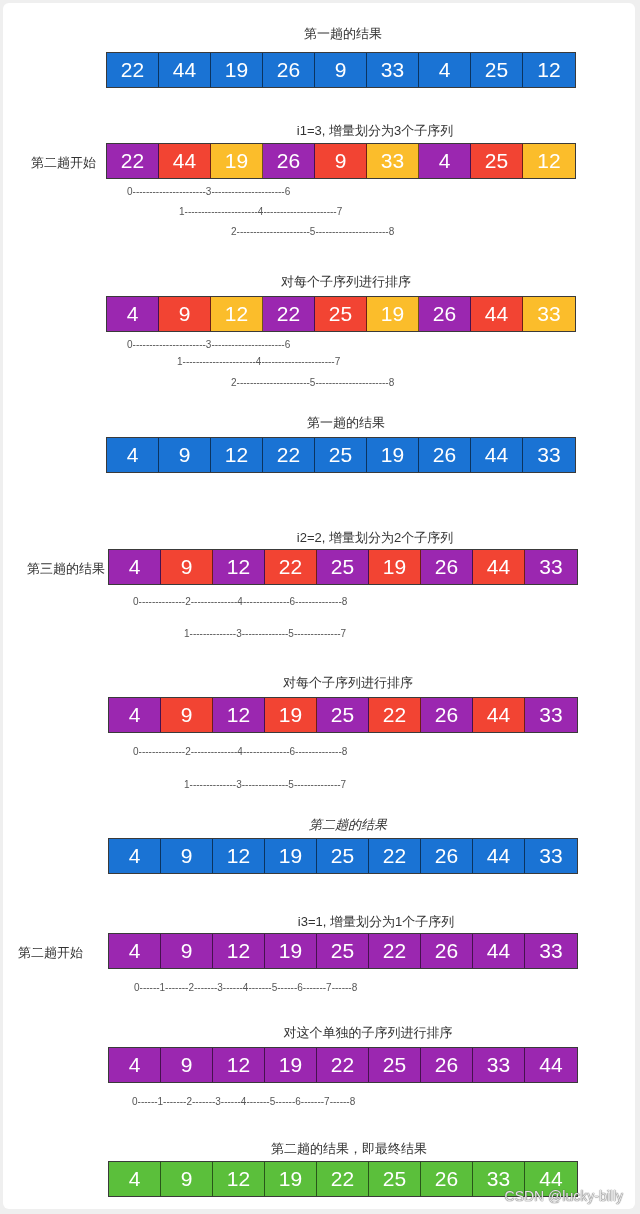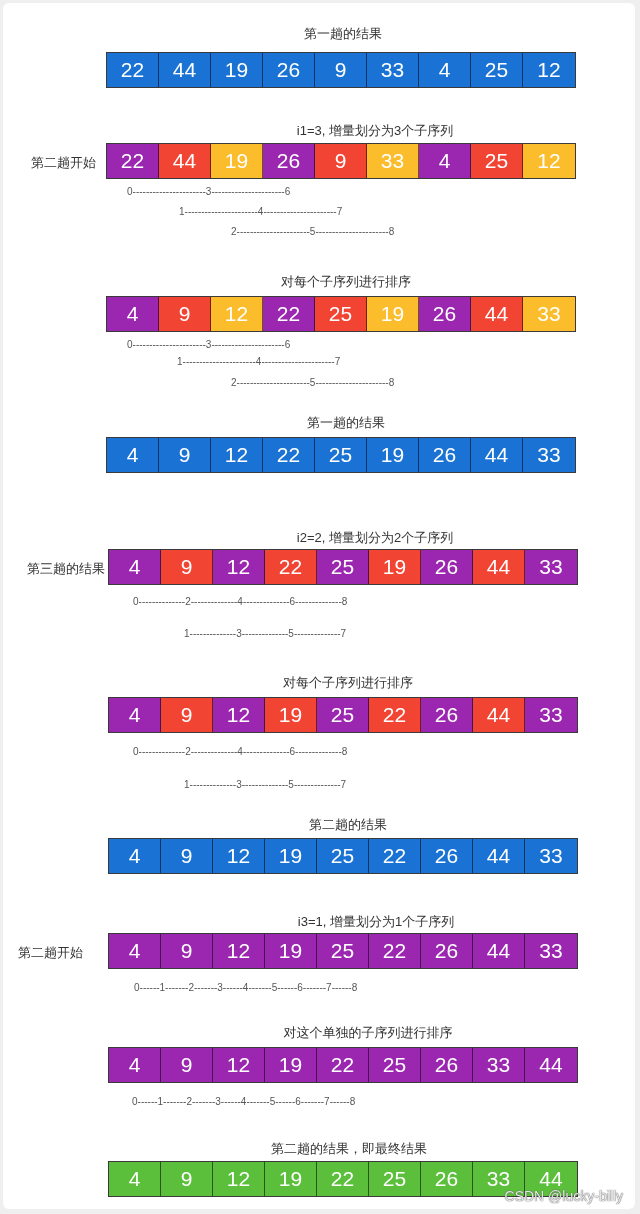--- a/index.html
+++ b/index.html
@@ -127,21 +127,21 @@
       <div class="cell" style="background: rgb(242, 68, 51);">19</div>
       <div class="cell" style="background: rgb(155, 39, 176);">25</div>
       <div class="cell" style="background: rgb(242, 68, 51);">22</div>
       <div class="cell" style="background: rgb(155, 39, 176);">26</div>
       <div class="cell" style="background: rgb(242, 68, 51);">44</div>
       <div class="cell" style="background: rgb(155, 39, 176);">33</div>
     </div>
   <div class="idx" style="left:130px; top:743px;">0--------------2--------------4--------------6--------------8</div>
   <div class="idx" style="left:181px; top:776px;">1--------------3--------------5--------------7</div>
 
-  <div class="caption" style="left:345px; top:813px;">第二趟的结果</div>
+  <div class="caption" style="left:345px; top:813px;font-style:italic;">第二趟的结果</div>
   <div class="arr" id="arr6" style="left: 105px; top: 835px; width: 470px;">
       <div class="cell" style="background: rgb(26, 115, 212);">4</div>
       <div class="cell" style="background: rgb(26, 115, 212);">9</div>
       <div class="cell" style="background: rgb(26, 115, 212);">12</div>
       <div class="cell" style="background: rgb(26, 115, 212);">19</div>
       <div class="cell" style="background: rgb(26, 115, 212);">25</div>
       <div class="cell" style="background: rgb(26, 115, 212);">22</div>
       <div class="cell" style="background: rgb(26, 115, 212);">26</div>
       <div class="cell" style="background: rgb(26, 115, 212);">44</div>
       <div class="cell" style="background: rgb(26, 115, 212);">33</div>

